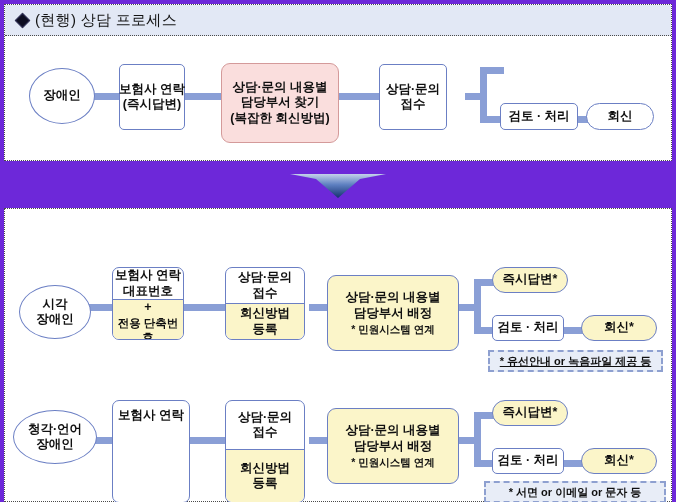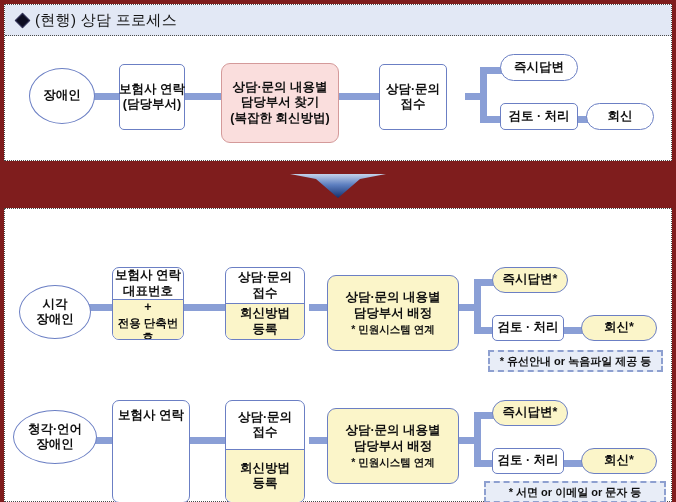--- a/index.html
+++ b/index.html
@@ -6,21 +6,21 @@
   html, body {
     margin: 0; padding: 0;
     background: #ffffff;
     font-family: "Liberation Sans", "DejaVu Sans", sans-serif;
   }
   #canvas {
     position: relative;
     width: 676px;
     height: 502px;
     overflow: hidden;
-    background: #7f1d1d;
+    background: #6d28d9;
   }
 
   
   .panel {
     position: absolute;
     border: 1px dotted #4a4a4a;
     background: #ffffff;
   }
   .panel-header {
     position: absolute;
@@ -156,37 +156,34 @@
     <div class="conn h" style="left:475px; top:62px; width:24px;"></div>
     <div class="conn h" style="left:475px; top:111px; width:24px;"></div>
     <div class="conn h" style="left:557px; top:111px; width:26px;"></div>
 
     <div class="node oval" style="left:24px; top:63px; width:66px; height:56px;">
       <span class="ln">장애인</span>
     </div>
 
     <div class="node rect" style="left:114px; top:59px; width:66px; height:66px;">
       <span class="ln">보험사 연락</span>
-      <span class="ln">(담당부서)</span>
+      <span class="ln">(즉시답변)</span>
     </div>
 
     <div class="node round pink" style="left:216px; top:50px; width:118px; height:80px;">
       <span class="ln">상담·문의 내용별</span>
       <span class="ln">담당부서 찾기</span>
       <span class="ln">(복잡한 회신방법)</span>
     </div>
 
     <div class="node rect" style="left:374px; top:59px; width:68px; height:66px;">
       <span class="ln">상담·문의</span>
       <span class="ln">접수</span>
     </div>
 
-    <div class="node stadium" style="left:495px; top:49px; width:78px; height:27px;">
-      <span class="ln">즉시답변</span>
-    </div>
 
     <div class="node rect" style="left:495px; top:98px; width:78px; height:27px;">
       <span class="ln">검토 · 처리</span>
     </div>
 
     <div class="node stadium" style="left:581px; top:98px; width:68px; height:27px;text-align:right;">
       <span class="ln">회신</span>
     </div>
   </div>
 
@@ -250,21 +247,21 @@
     </div>
 
     <div class="node rect" style="left:487px; top:106px; width:72px; height:26px;">
       <span class="ln">검토 · 처리</span>
     </div>
 
     <div class="node stadium yellow" style="left:576px; top:106px; width:76px; height:26px;">
       <span class="ln">회신*</span>
     </div>
 
-    <div class="note" style="left:483px; top:141px; width:175px; height:22px;">
+    <div class="note" style="left:483px; top:141px; width:175px; height:22px;text-decoration:underline;">
       <span>* 유선안내 or 녹음파일 제공 등</span>
     </div>
 
     <div class="conn h" style="left:82px; top:228px; width:28px;"></div>
     <div class="conn h" style="left:176px; top:228px; width:44px;"></div>
     <div class="conn h" style="left:304px; top:228px; width:22px;"></div>
     <div class="conn h" style="left:450px; top:228px; width:26px;"></div>
     <div class="conn v" style="left:469px; top:203px; height:55px;"></div>
     <div class="conn h" style="left:469px; top:203px; width:22px;"></div>
     <div class="conn h" style="left:469px; top:251px; width:22px;"></div>

